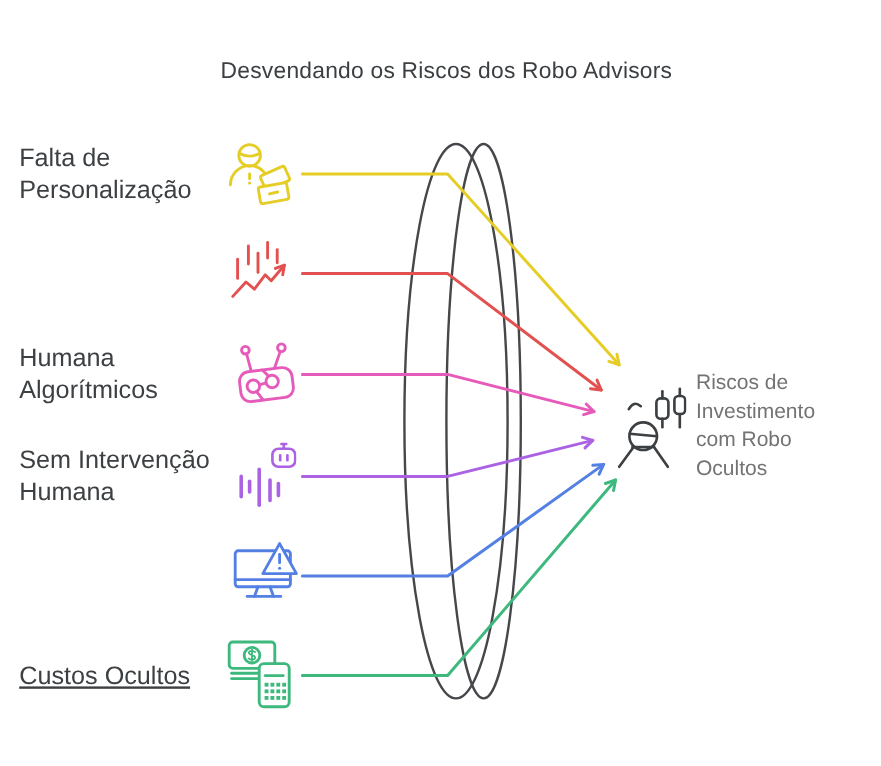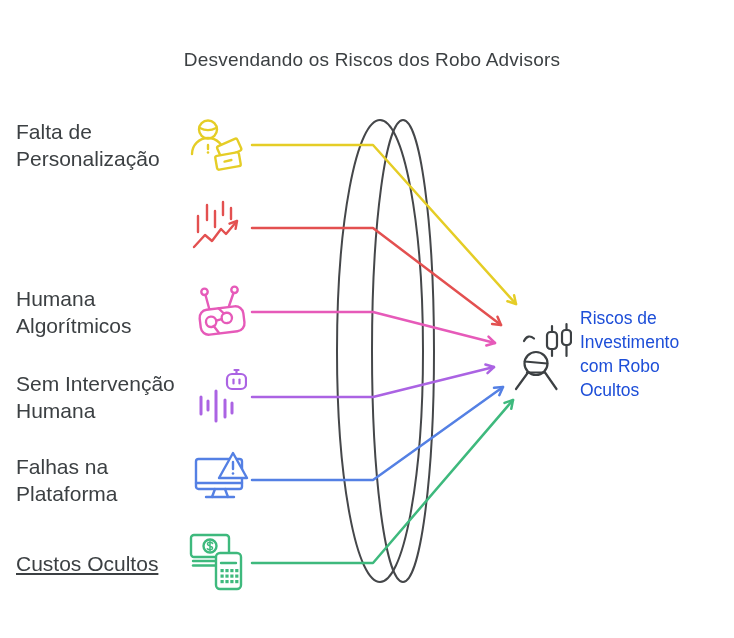--- a/index.html
+++ b/index.html
@@ -12,21 +12,21 @@
     position:absolute; top:49px; left:10px; right:0; text-align:center;
     font-size:19px; font-weight:400; color:#3c4043; letter-spacing:.2px;
   }
   .risk-label {
     position:absolute; left:16px; width:178px; 
     font-size:21px; line-height:27px; color:#3c4043;
   }
   .risk-label.single { line-height:27px;text-decoration:underline; }
   .result-label {
     position:absolute; left:580px; top:306px;
-    font-size:17.5px; line-height:24px; color:#1d4ed8;
+    font-size:17.5px; line-height:24px; color:#737373;
   }
   .icon-box { position:absolute; }
   .layer { position:absolute; left:0; top:0; pointer-events:none; }
   svg { display:block; }
 </style>
 </head>
 <body>
 
 <div class="canvas">
 
@@ -70,24 +70,20 @@
     <div>Falta de</div>
       <div>Personalização</div>
   </div>
   <div class="risk-label" style="top:285px">
     <div>Humana</div>
       <div>Algorítmicos</div>
   </div>
   <div class="risk-label" style="top:370px">
     <div>Sem Intervenção</div>
       <div>Humana</div>
-  </div>
-  <div class="risk-label" style="top:453px">
-    <div>Falhas na</div>
-      <div>Plataforma</div>
   </div>
   <div class="risk-label single" style="top:550px">
     <div>Custos Ocultos</div>
   </div>
 
   <div class="icon-box" style="left:188px; top:118px">
     <svg width="58" height="54" viewBox="0 0 58 54">
       <g fill="none" stroke-width="2.4" stroke-linecap="round" stroke-linejoin="round" stroke="#e5cd26">
         <circle cx="20" cy="11.5" r="9"></circle>
         <path d="M11.9,10 Q20,14.2 28.1,10"></path>

